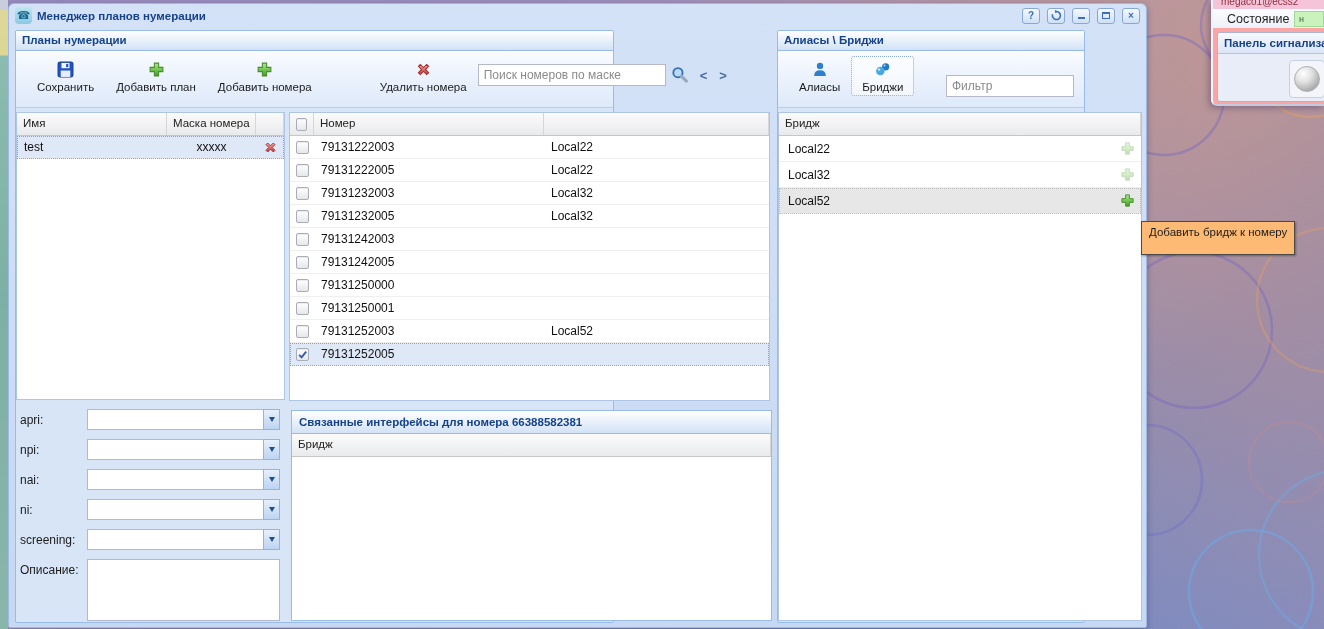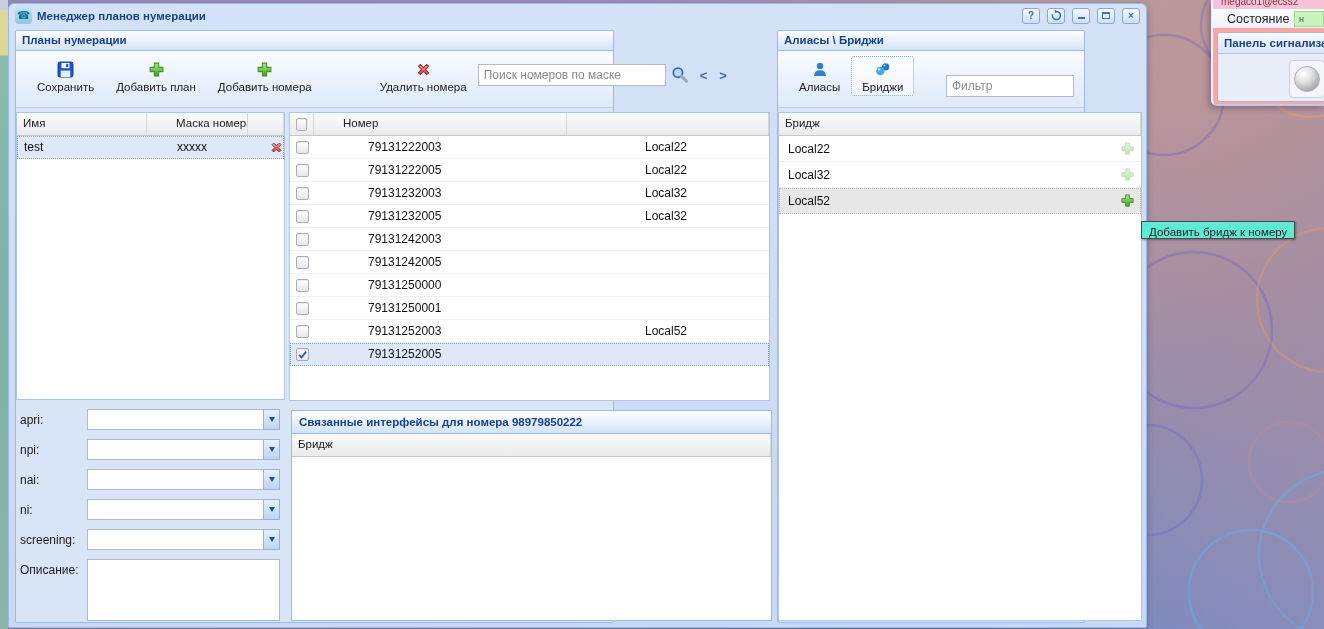--- a/index.html
+++ b/index.html
@@ -46,23 +46,23 @@
   .search-wrap { margin-left:auto; display:flex; align-items:center; margin-top:8px; margin-right:16px; }
   .text-input { height:22px; border:1px solid #b5b8c9; font-size:12px; padding:0 5px; color:#222;
       font-family:"Liberation Sans", sans-serif; }
   .text-input::placeholder { color:#8b8b8b; opacity:1; }
   #search-input { width:188px; }
   #filter-input { position:absolute; right:10px; top:24px; width:128px; }
   .nav-arrow { font-size:13px; font-weight:bold; color:#49699c; padding:0 6px; cursor:pointer; }
 
   
   .grid { position:absolute; background:#fff; border:1px solid #aec5e6; overflow:hidden; }
-  .ghead { display:flex; height:23px; background:linear-gradient(#fbfbfb,#e9eaec); border-bottom:1px solid #c6c6c6;gap:23px; }
+  .ghead { display:flex; height:23px; background:linear-gradient(#fbfbfb,#e9eaec); border-bottom:1px solid #c6c6c6; }
   .hcell { font-size:11.5px; color:#222; padding:4px 6px; border-right:1px solid #d6d6d6; white-space:nowrap; overflow:hidden; }
-  .grow { display:flex; align-items:center; height:23px; border-bottom:1px solid #efefef; font-size:12px; color:#111; cursor:pointer;gap:47px; }
+  .grow { display:flex; align-items:center; height:23px; border-bottom:1px solid #efefef; font-size:12px; color:#111; cursor:pointer; }
   .grow.sel { background:#dfe8f6; outline:1px dotted #86a3d8; outline-offset:-1px; }
   .cell { padding:0 7px; white-space:nowrap; overflow:hidden; }
 
   #plans-grid { left:0; top:81px; width:269px; height:288px; }
   .col-name { width:150px; } .col-mask { width:89px; text-align:center; } .col-act { flex:1 1 auto; }
   #numbers-grid { left:273px; top:81px; width:481px; height:289px; }
   .col-cb { width:24px; display:flex; align-items:center; justify-content:center; flex:none; }
   .col-num { width:230px; } .col-ifc { flex:1 1 auto; }
   #bridges-grid { left:0; top:81px; width:364px; height:509px; }
   #bridges-grid .grow { height:26px; position:relative; padding-left:2px; }
@@ -82,22 +82,22 @@
   .tri-down { width:0; height:0; border-left:3.5px solid transparent; border-right:3.5px solid transparent; border-top:5px solid #1e4f91; }
   #desc-area { position:absolute; left:71px; top:528px; width:193px; height:62px; border:1px solid #b5b8c9; resize:none;
       font-family:"Liberation Sans", sans-serif; font-size:12px; padding:3px; }
 
   
   #linked-panel { position:absolute; left:275px; top:379px; width:481px; height:211px; border:1px solid #99bbe8; background:#fff; }
   #linked-panel .sub-header { height:23px; background:linear-gradient(#ffffff,#d2e2f6); border-bottom:1px solid #99bbe8;
       font-size:11.5px; font-weight:bold; color:#15428b; line-height:22px; padding:0 7px; }
 
   
-  #tooltip { position:absolute; left:1141px; top:221px; height:18px; line-height:20px; padding:0 7px; z-index:20;
-      background:#5eead4; border:1px solid #4a4a4a; font-size:11.5px; color:#1c1c1c; white-space:nowrap;
+  #tooltip { position:absolute; left:1141px; top:221px; height:34px; line-height:20px; padding:0 7px; z-index:20;
+      background:#fdba74; border:1px solid #4a4a4a; font-size:11.5px; color:#1c1c1c; white-space:nowrap;
       box-shadow:1px 1px 2px rgba(0,0,0,.35); }
 
   
   #bg-window { position:absolute; left:1211px; top:0; width:113px; height:106px; z-index:1;
       background:#fca5a5; border-left:2px solid #eef2fa; border-bottom:2px solid #c3cadf;
       border-radius:0 0 0 6px; box-shadow:-2px 2px 6px rgba(50,40,90,.4); overflow:hidden; }
   #bg-pink { height:9px; background:#f6c4d8; overflow:hidden; }
   #bg-pink span { display:block; margin-top:-4px; padding-left:8px; font-size:10px; color:#8c2f3f; white-space:nowrap; }
   #bg-state { height:19px; display:flex; align-items:center; background:linear-gradient(#fbfcfe,#edf0f7); }
   #bg-state .st-lbl { font-size:12.5px; color:#222; margin-left:14px; }
@@ -355,21 +355,21 @@
     <span class="combo" style="top:498px">
       <input style="">
         <span class="combo-btn">
           <span class="tri-down"></span>
         </span>
     </span>
     <span class="flabel" style="top:532px">Описание:</span>
     <textarea id="desc-area" style=""></textarea>
 
     <div id="linked-panel">
-      <div class="sub-header">Связанные интерфейсы для номера 98979850222</div>
+      <div class="sub-header">Связанные интерфейсы для номера 66388582381</div>
       <div class="ghead">
         <div class="hcell" style="flex:1">Бридж</div>
       </div>
     </div>
   </div>
 
   <div class="panel" id="aliases-panel">
     <div class="panel-header">Алиасы \ Бриджи</div>
     <div class="toolbar">
       <div class="tbtn">

